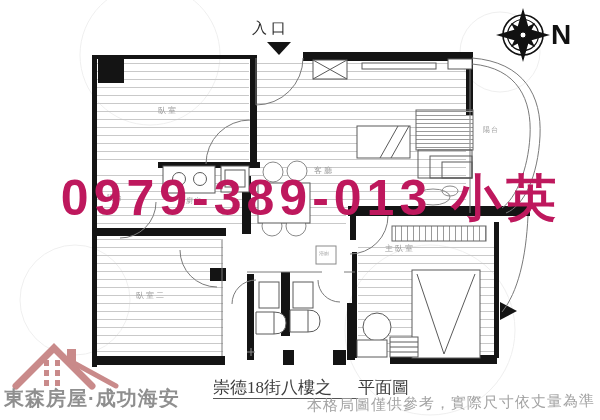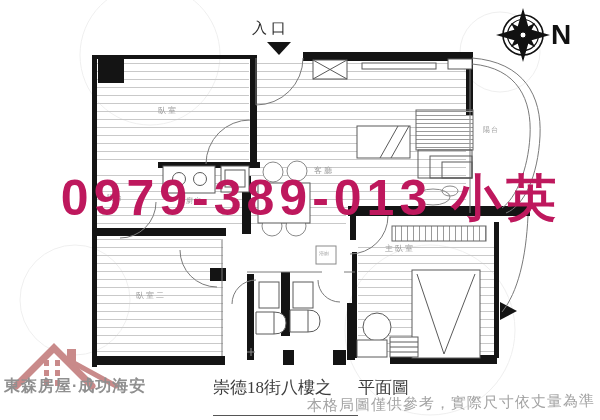--- a/index.html
+++ b/index.html
@@ -7,25 +7,25 @@
   .stage{position:relative;width:600px;height:420px;background:#fff;overflow:hidden;border-radius:14px;}
   svg{display:block;}
   .plan-svg{position:absolute;left:0;top:0;z-index:1;}
   .room-label{position:absolute;z-index:3;color:#9b9b9b;font-size:8px;letter-spacing:2px;white-space:nowrap;}
   .room-label.sm{font-size:7px;letter-spacing:1px;}
   .room-label.xs{font-size:5px;letter-spacing:0;}
   .entrance-label{position:absolute;left:252px;top:19px;z-index:3;color:#2b2b2b;font-size:15px;letter-spacing:4px;font-weight:500;}
   .compass-n{position:absolute;left:551px;top:19px;z-index:3;color:#111;font-size:28px;font-weight:bold;}
   .watermark{position:absolute;left:0;right:0;top:165px;z-index:5;text-align:center;
              font-size:50px;font-weight:bold;letter-spacing:5px;white-space:nowrap;color:#ffe640;}
-  .brand{position:absolute;left:4px;top:376px;z-index:6;color:#8f8f8f;font-size:16px;font-weight:bold;letter-spacing:1px;white-space:nowrap;}
+  .brand{position:absolute;left:4px;top:385px;z-index:6;color:#8f8f8f;font-size:20px;font-weight:bold;letter-spacing:1px;white-space:nowrap;}
   .company{position:absolute;left:6px;top:399px;z-index:6;color:#bdbdbd;font-size:11.5px;letter-spacing:4px;white-space:nowrap;}
   .plan-title{position:absolute;left:213px;top:376px;z-index:6;color:#3d3d3d;font-size:17px;
               font-family:"Liberation Serif",serif;white-space:nowrap;}
-  .plan-title .u{border-bottom:1.5px solid #555;padding-bottom:18px;}
+  .plan-title .u{border-bottom:1.5px solid #555;padding-bottom:1px;}
   .plan-title .gap{display:inline-block;width:26px;}
   .disclaimer{position:absolute;right:5px;top:394px;z-index:6;color:#a3a3a3;font-size:15px;
               letter-spacing:1px;white-space:nowrap;transform:rotate(-1deg);}
   .logo{position:absolute;left:6px;top:334px;z-index:6;}
 </style>
 </head>
 <body>
 
 <div class="stage">
 

